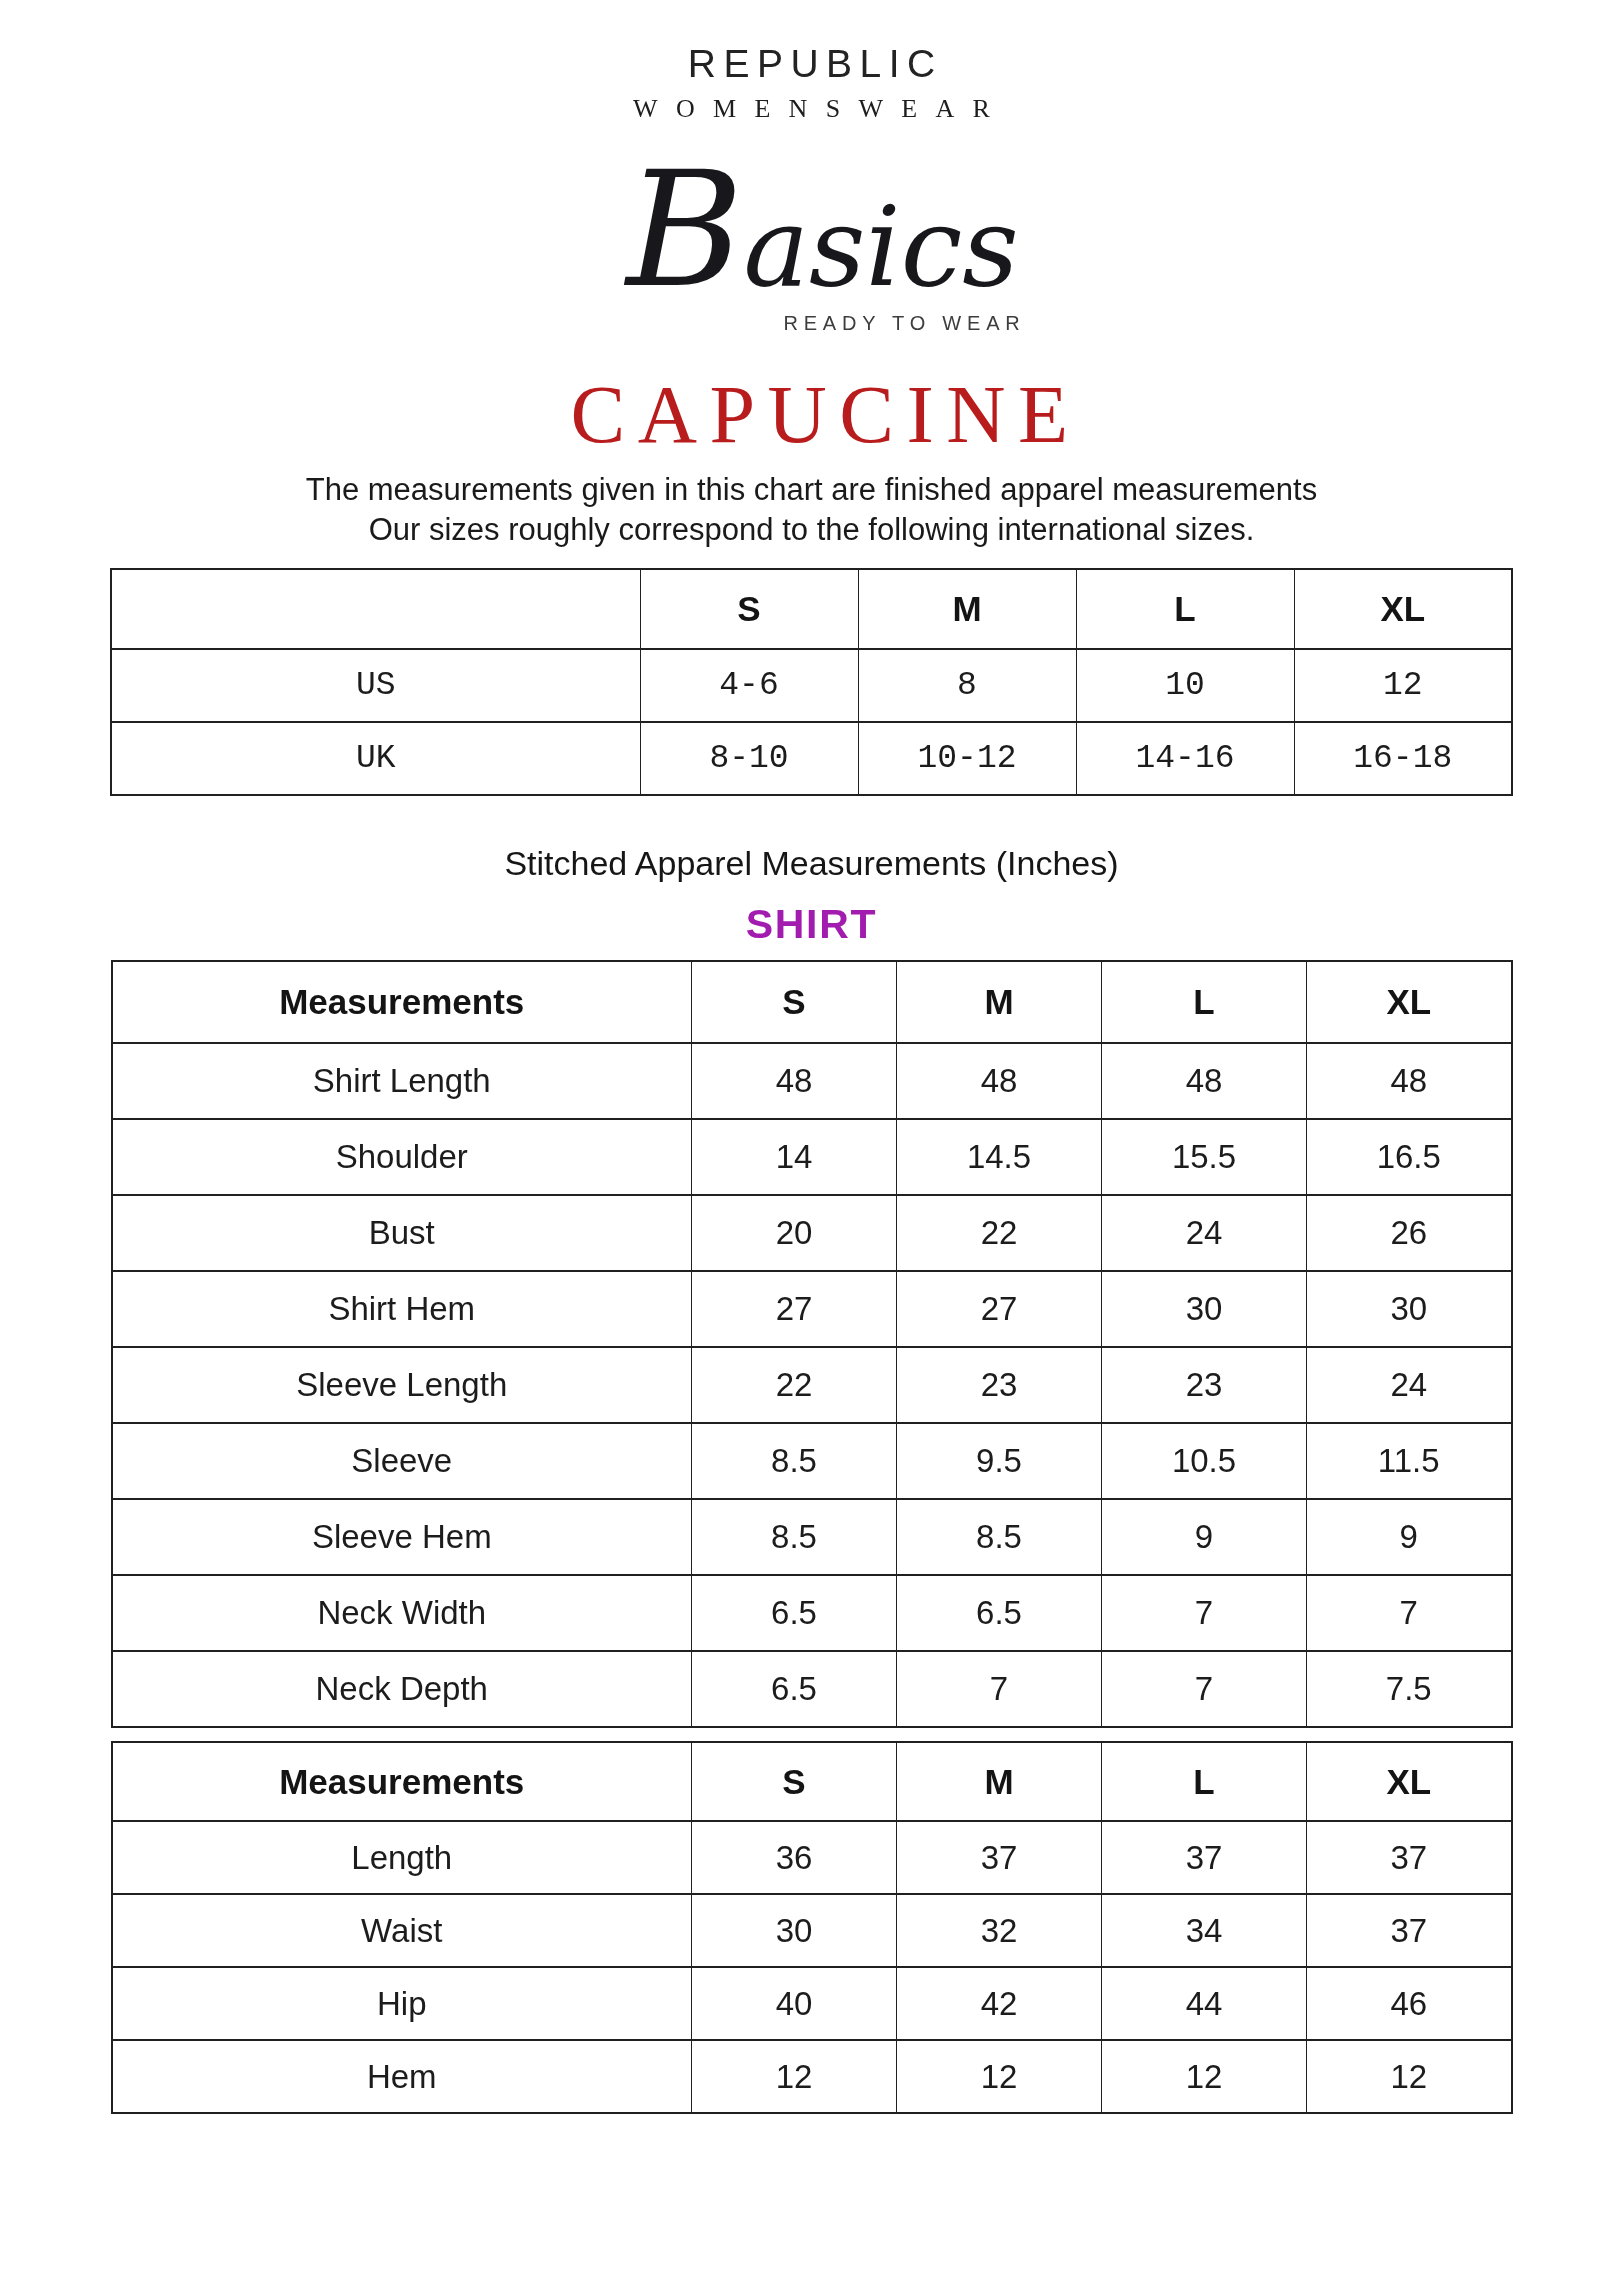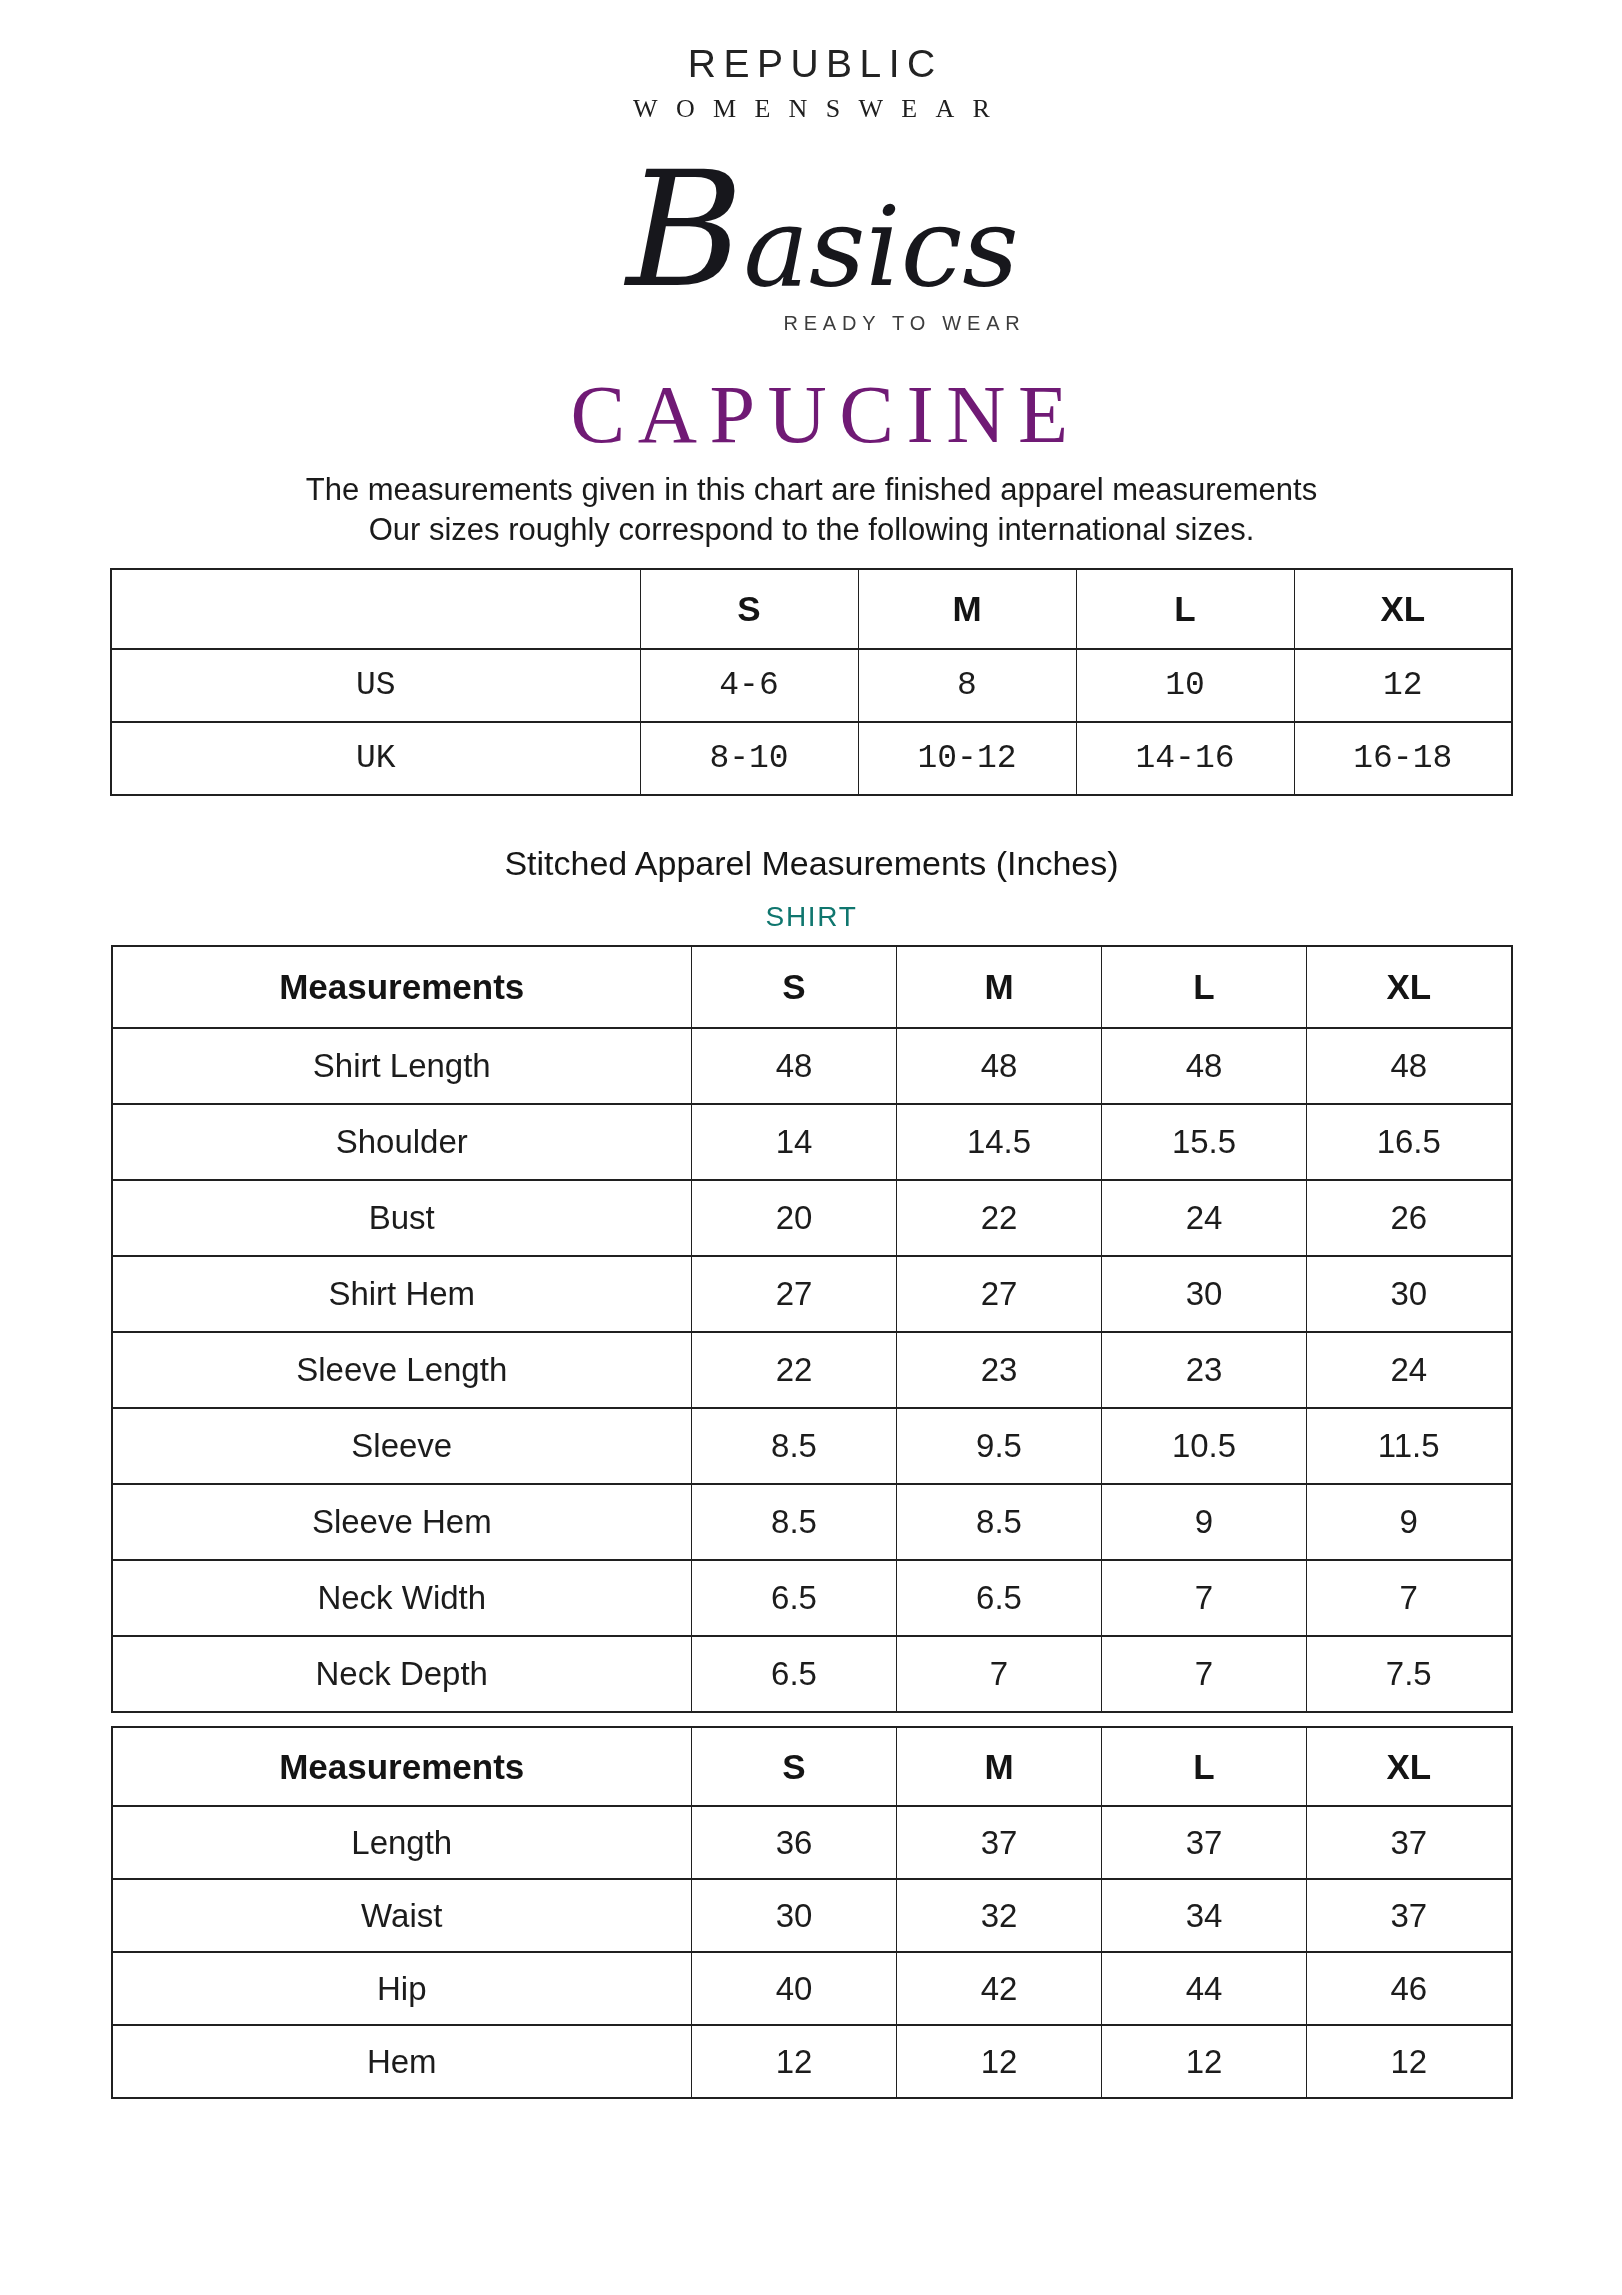--- a/index.html
+++ b/index.html
@@ -38,21 +38,21 @@
     transform:translateX(93px);
     font-size:20px; letter-spacing:5.8px;
     color:#3d3d3d;
   }
   .product-title {
     margin:37px 0 0 0;
     font-family:"Liberation Serif", serif;
     font-weight:400;
     font-size:82px; line-height:1.05;
     letter-spacing:12.5px; padding-left:28px;
-    color:#701a75;
+    color:#b91c1c;
   }
   .intro { margin-top:12px; font-size:31px; line-height:1.28; color:#1a1a1a; }
 
   table.tbl {
     width:1401px;
     margin:0 auto;
     border-collapse:collapse;
     table-layout:fixed;
     border:2.5px solid #202020;
   }
@@ -78,21 +78,21 @@
   table.shirt { margin-top:11.7px; }
   .shirt tr.hrow { height:82px; }
   .shirt tbody tr { height:76px; }
 
   table.pants { margin-top:13.3px; }
   .pants tr.hrow { height:79px; }
   .pants tbody tr { height:73px; }
 
   .section-title { margin-top:48px; font-size:34px; font-weight:normal; color:#161616; }
   .section-sub { margin-top:11.7px; font-size:31px; color:#1a1a1a; }
-  .garment-title { margin-top:18.3px; font-size:28px; font-weight:normal; letter-spacing:1.7px; color:#0f766e; }
+  .garment-title { margin-top:18.3px; font-size:41px; font-weight:bold; letter-spacing:1.7px; color:#a21caf; }
   .pants-heading { margin-top:32px; }
 </style>
 </head>
 <body>
 
 <div class="page">
 
   <div class="brand-name">REPUBLIC</div>
   <div class="brand-sub">WOMENSWEAR</div>
   <div class="logo-script">Basics</div>

